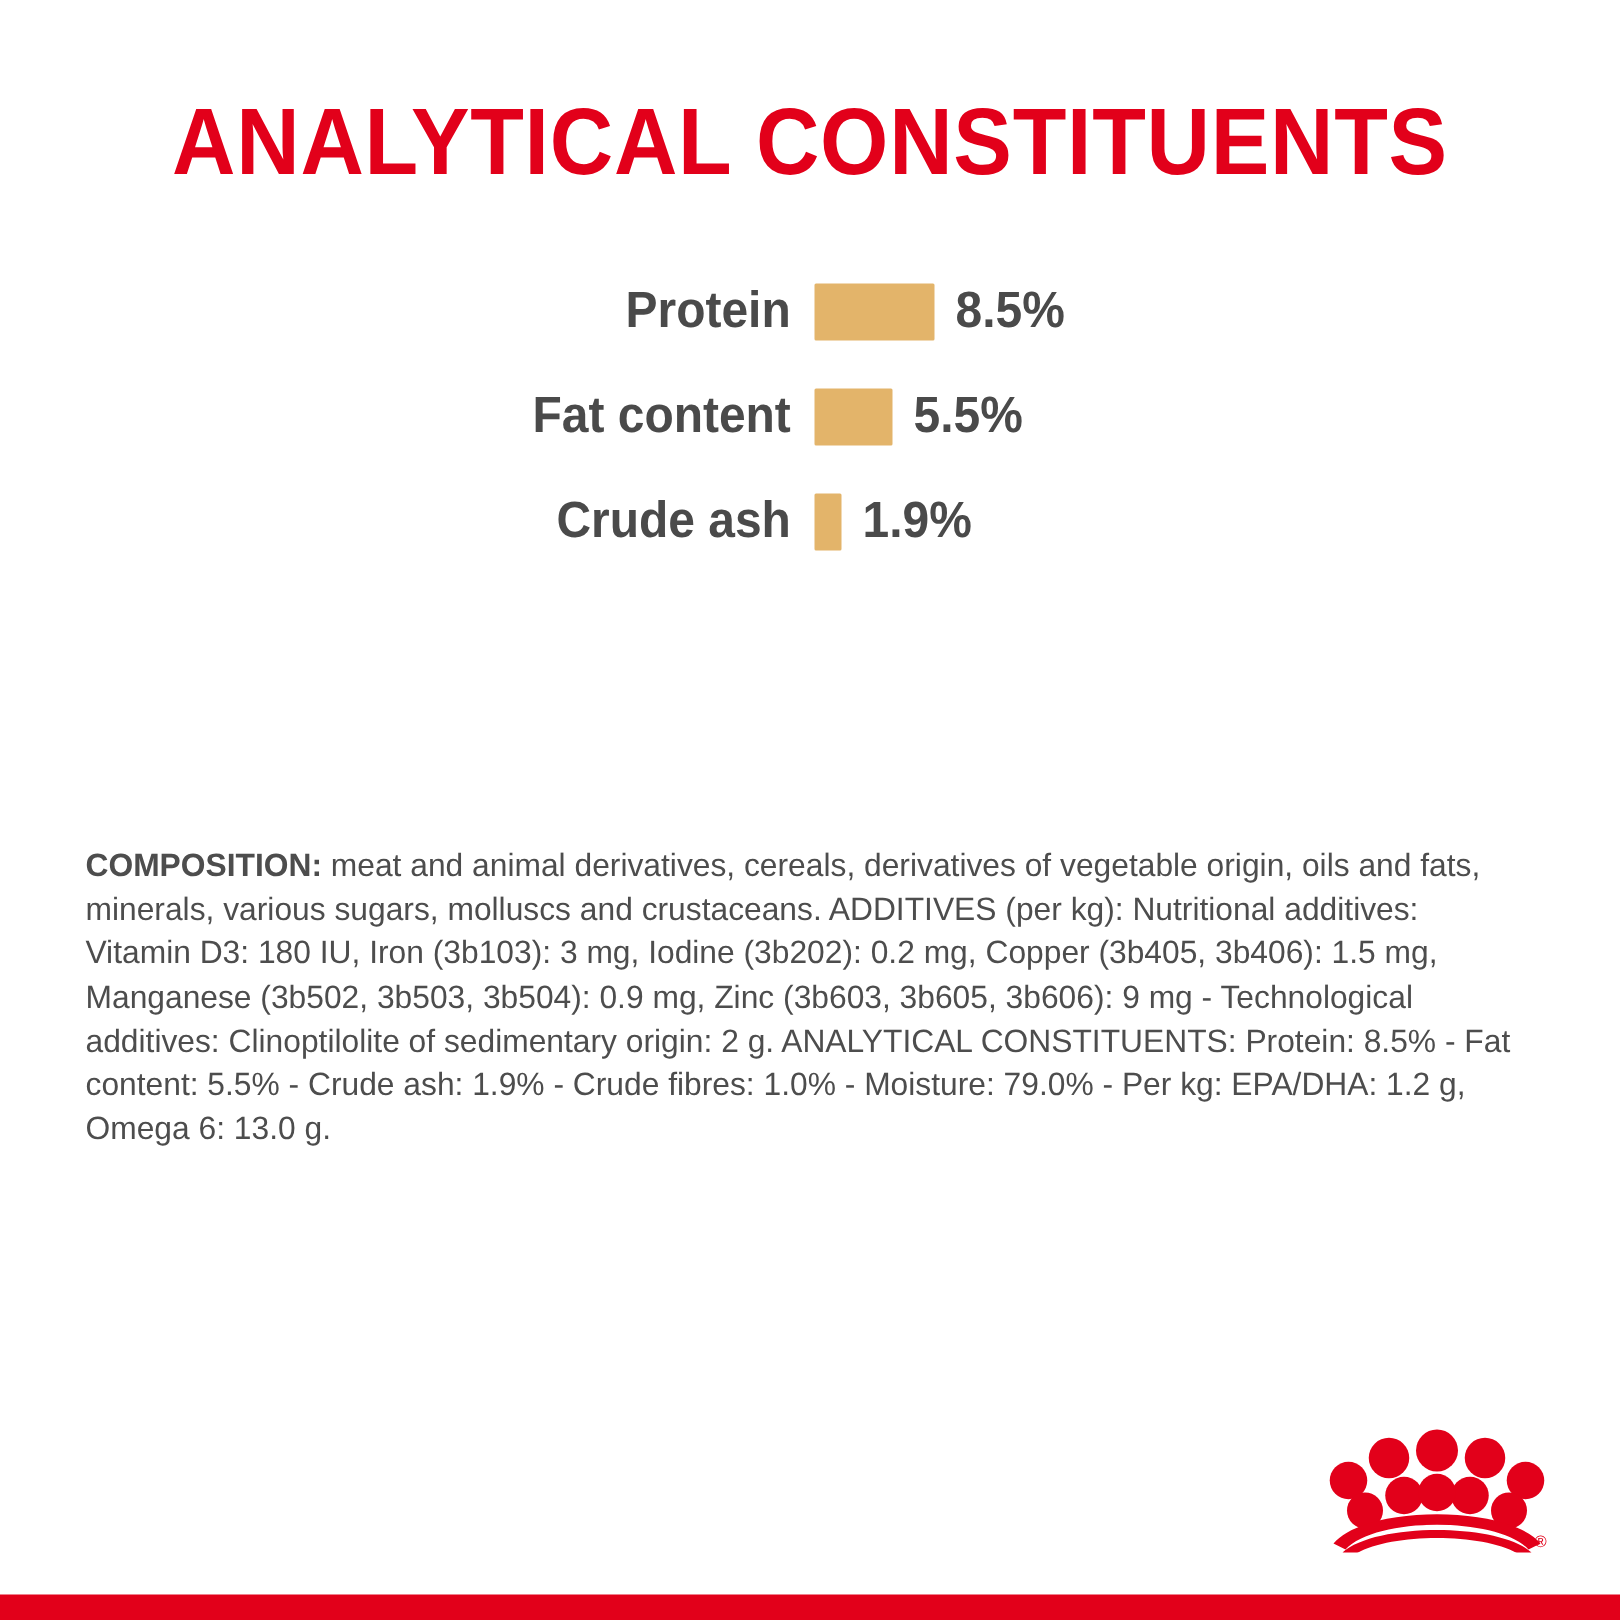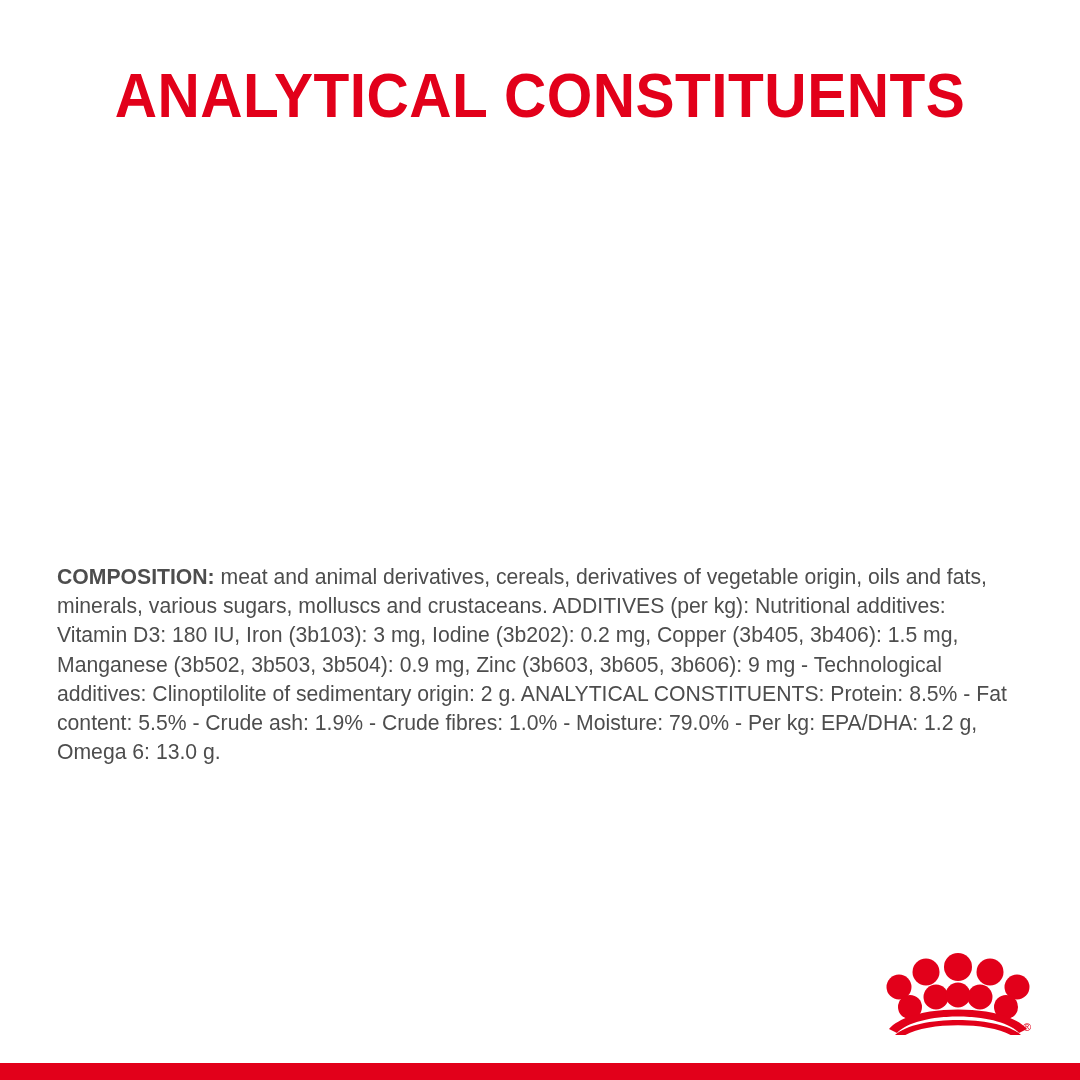--- a/index.html
+++ b/index.html
@@ -130,20 +130,41 @@
   }
 </style>
 </head>
 <body>
 
 <div class="page">
 
   <div class="title">ANALYTICAL CONSTITUENTS</div>
 
   <div class="chart" id="chart">
+      <div class="row">
+        <div class="row-label">Protein</div>
+        <div class="bar-track">
+          <div class="bar" style="width: 80px; background: rgb(227, 180, 106);"></div>
+        </div>
+        <div class="row-value" style="left: 637px;">8.5%</div>
+      </div>
+      <div class="row">
+        <div class="row-label">Fat content</div>
+        <div class="bar-track">
+          <div class="bar" style="width: 52px; background: rgb(227, 180, 106);"></div>
+        </div>
+        <div class="row-value" style="left: 609px;">5.5%</div>
+      </div>
+      <div class="row">
+        <div class="row-label">Crude ash</div>
+        <div class="bar-track">
+          <div class="bar" style="width: 18px; background: rgb(227, 180, 106);"></div>
+        </div>
+        <div class="row-value" style="left: 575px;">1.9%</div>
+      </div>
     </div>
 
   <div class="composition">
     <b>COMPOSITION:</b><span> meat and animal derivatives, cereals, derivatives of vegetable origin, oils and fats, minerals, various sugars, molluscs and crustaceans. ADDITIVES (per kg): Nutritional additives: Vitamin D3: 180 IU, Iron (3b103): 3 mg, Iodine (3b202): 0.2 mg, Copper (3b405, 3b406): 1.5 mg, Manganese (3b502, 3b503, 3b504): 0.9 mg, Zinc (3b603, 3b605, 3b606): 9 mg - Technological additives: Clinoptilolite of sedimentary origin: 2 g. ANALYTICAL CONSTITUENTS: Protein: 8.5% - Fat content: 5.5% - Crude ash: 1.9% - Crude fibres: 1.0% - Moisture: 79.0% - Per kg: EPA/DHA: 1.2 g, Omega 6: 13.0 g.</span>
   </div>
 
   <div class="logo">
     <svg viewBox="0 0 150 90" width="150" height="90" aria-hidden="true">
       <g fill="#e2001a">
 

